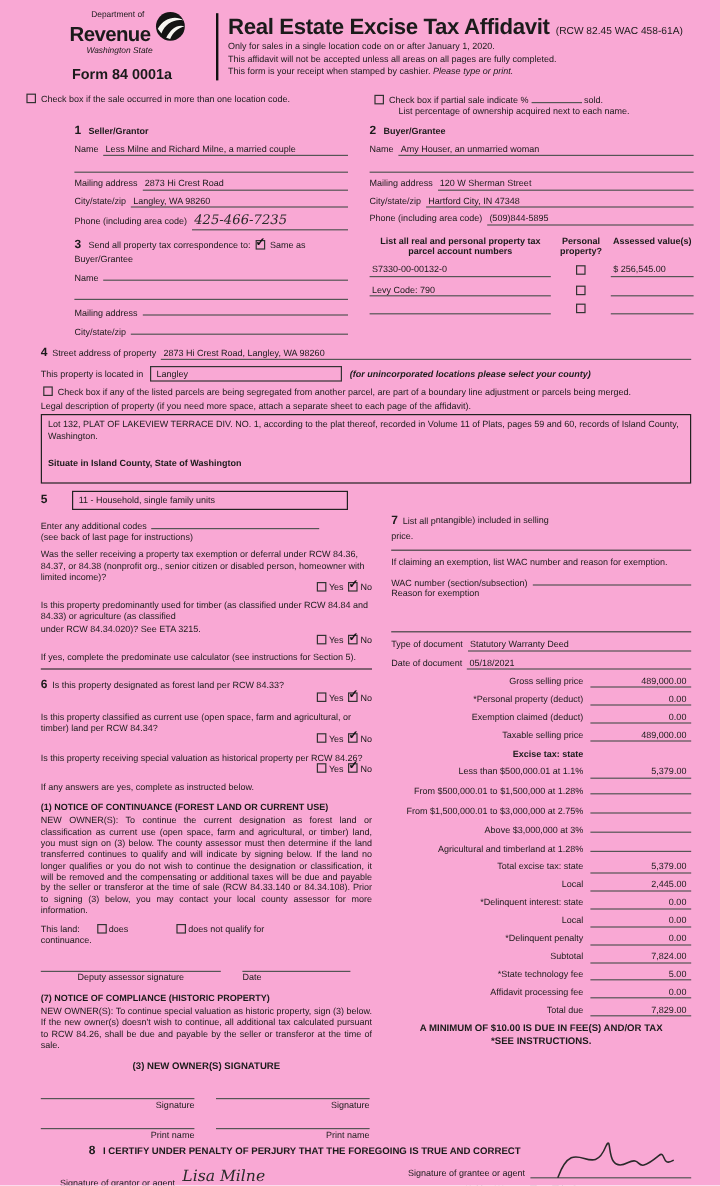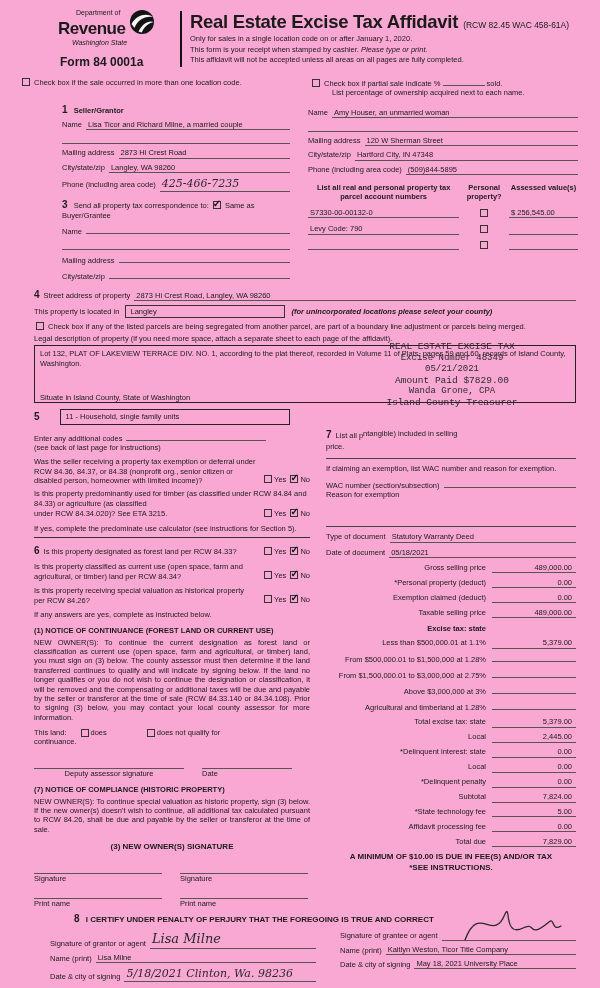--- a/index.html
+++ b/index.html
@@ -55,48 +55,48 @@
   .prow{display:flex;align-items:flex-end;margin-top:6px;}
   .pacct{width:158px;border-bottom:1px solid #555;min-height:9px;padding:0 2px;}
   .pcb{width:52px;text-align:center;}
   .pval{width:72px;border-bottom:1px solid #555;min-height:9px;padding:0 2px;}
 
   
   .sec4{padding:8px 24px 0 34px;}
   .locrow{margin-top:4px;align-items:center;}
   .locbox{border:1px solid #333;width:160px;height:13px;padding:1px 4px;margin:0 6px;}
   .legalbox{border:1px solid #222;margin-top:2px;padding:3px 5px 2px 5px;height:58px;position:relative;}
-  .situate{position:absolute;left:5px;bottom:0;}
+  .situate{position:absolute;left:5px;bottom:12px;font-weight:bold;}
 
   
   .stamp{position:absolute;left:338px;top:341px;width:228px;text-align:center;z-index:6;
     font-family:"Liberation Mono", monospace;color:#2c2c2c;line-height:1.22;}
   .stamp .s1{font-size:9.5px;} .stamp .s2{font-size:9px;} .stamp .s3{font-size:9px;}
   .stamp .s4{font-size:9.5px;} .stamp .s5{font-size:9px;} .stamp .s6{font-size:9.5px;}
 
   
   .mid{display:flex;padding:6px 24px 0 34px;min-height:432px;}
   .midL{width:276px;flex:none;}
   .midR{flex:1;padding-left:16px;position:relative;}
   .codebox{border:1px solid #222;width:230px;padding:2px 5px;margin-left:16px;}
-  .qrow{display:flex;margin-top:5px;}
+  .qrow{display:flex;margin-top:5px;flex-direction:column;}
   .qtext{flex:1;padding-right:6px;}
   .yn{white-space:nowrap;align-self:flex-end;padding-bottom:1px;}
   .noteblock{border-bottom:1px solid #333;padding:4px 0 4px 0;}
   .para{text-align:justify;margin-top:2px;}
   .landrow{margin-top:6px;display:flex;align-items:center;}
   .deputy{margin-top:12px;}
   .dlines{display:flex;}
   .dl1{width:150px;border-bottom:1px solid #555;height:10px;}
   .dl2{width:90px;border-bottom:1px solid #555;height:10px;margin-left:18px;}
   .dlabels{display:flex;}
   .dlab1{width:150px;text-align:center;} .dlab2{margin-left:18px;}
   .ctitle{font-weight:bold;margin-top:7px;}
   .newowner{font-weight:bold;text-align:center;margin-top:8px;font-size:8px;}
-  .sigpair{display:flex;margin-top:12px;}
+  .sigpair{display:flex;margin-top:12px;text-align:right;}
   .sp{width:128px;} .sp+.sp{margin-left:18px;}
   .spline{border-bottom:1px solid #555;height:10px;}
   .hr{border-top:1px solid #444;margin:5px 0;}
 
   
   .sec7frag{height:44px;position:relative;padding-top:20px;}
   .fragline{display:flex;}
 
   
   .mrow{display:flex;justify-content:flex-end;align-items:baseline;margin-top:4.6px;}
@@ -141,25 +141,25 @@
       </div>
       <div class="formnum">Form 84 0001a</div>
     </div>
     <div class="vrule"></div>
     <div class="titleblock">
       <div>
         <span class="title">Real Estate Excise Tax Affidavit</span>
         <span class="titleref">(RCW 82.45 WAC 458-61A)</span>
       </div>
       <div class="hline">Only for sales in a single location code on or after January 1, 2020.</div>
+      <div class="hline">This affidavit will not be accepted unless all areas on all pages are fully completed.</div>
       <div class="hline">
         <span>This form is your receipt when stamped by cashier.</span>
         <span class="i">Please type or print.</span>
       </div>
-      <div class="hline">This affidavit will not be accepted unless all areas on all pages are fully completed.</div>
     </div>
   </div>
 
   <div class="checksrow">
     <div class="chk-left">
       <span class="cb" data-checked="false"></span>
       <span>Check box if the sale occurred in more than one location code.</span>
     </div>
     <div class="chk-right">
       <div>
@@ -173,21 +173,21 @@
   </div>
 
   <div class="cols12">
     <div class="colL">
       <div class="sechead">
         <span class="secnum">1</span>
         <span class="t">Seller/Grantor</span>
       </div>
       <div class="row frow">
         <span class="lbl">Name</span>
-        <span class="fill">Lisa Ticor and Richard Milne, a married couple</span>
+        <span class="fill">Less Milne and Richard Milne, a married couple</span>
       </div>
       <div class="blankline"></div>
       <div class="row frow">
         <span class="lbl">Mailing address</span>
         <span class="fill">2873 Hi Crest Road</span>
       </div>
       <div class="row frow">
         <span class="lbl">City/state/zip</span>
         <span class="fill">Langley, WA 98260</span>
       </div>
@@ -210,20 +210,24 @@
         <span class="lbl">Mailing address</span>
         <span class="fill"></span>
       </div>
       <div class="row frow">
         <span class="lbl">City/state/zip</span>
         <span class="fill"></span>
       </div>
     </div>
 
     <div class="colR">
+      <div class="sechead">
+        <span class="secnum">2</span>
+        <span class="t">Buyer/Grantee</span>
+      </div>
       <div class="row frow">
         <span class="lbl">Name</span>
         <span class="fill">Amy Houser, an unmarried woman</span>
       </div>
       <div class="blankline"></div>
       <div class="row frow">
         <span class="lbl">Mailing address</span>
         <span class="fill">120 W Sherman Street</span>
       </div>
       <div class="row frow">
@@ -275,28 +279,20 @@
       <span class="cb" data-checked="false"></span>
       <span>Check box if any of the listed parcels are being segregated from another parcel, are part of a boundary line adjustment or parcels being merged.</span>
     </div>
     <div style="margin-top:2px;" class="u">Legal description of property (if you need more space, attach a separate sheet to each page of the affidavit).</div>
     <div class="legalbox">
       <div>Lot 132, PLAT OF LAKEVIEW TERRACE DIV. NO. 1, according to the plat thereof, recorded in Volume 11 of Plats, pages 59 and 60, records of Island County, Washington.</div>
       <div class="situate">Situate in Island County, State of Washington</div>
     </div>
   </div>
 
-  <div class="stamp">
-    <div class="s1">REAL ESTATE EXCISE TAX</div>
-    <div class="s2">Excise Number 48349</div>
-    <div class="s3">05/21/2021</div>
-    <div class="s4">Amount Paid $7829.00</div>
-    <div class="s5">Wanda Grone, CPA</div>
-    <div class="s6">Island County Treasurer</div>
-  </div>
 
   <div class="mid">
     <div class="midL">
       <div class="row" style="align-items:center;">
         <span class="secnum">5</span>
         <span class="codebox">11 - Household, single family units</span>
       </div>
       <div class="row" style="margin-top:7px;">
         <span class="lbl">Enter any additional codes</span>
         <span class="fill" style="max-width:140px;"></span>

